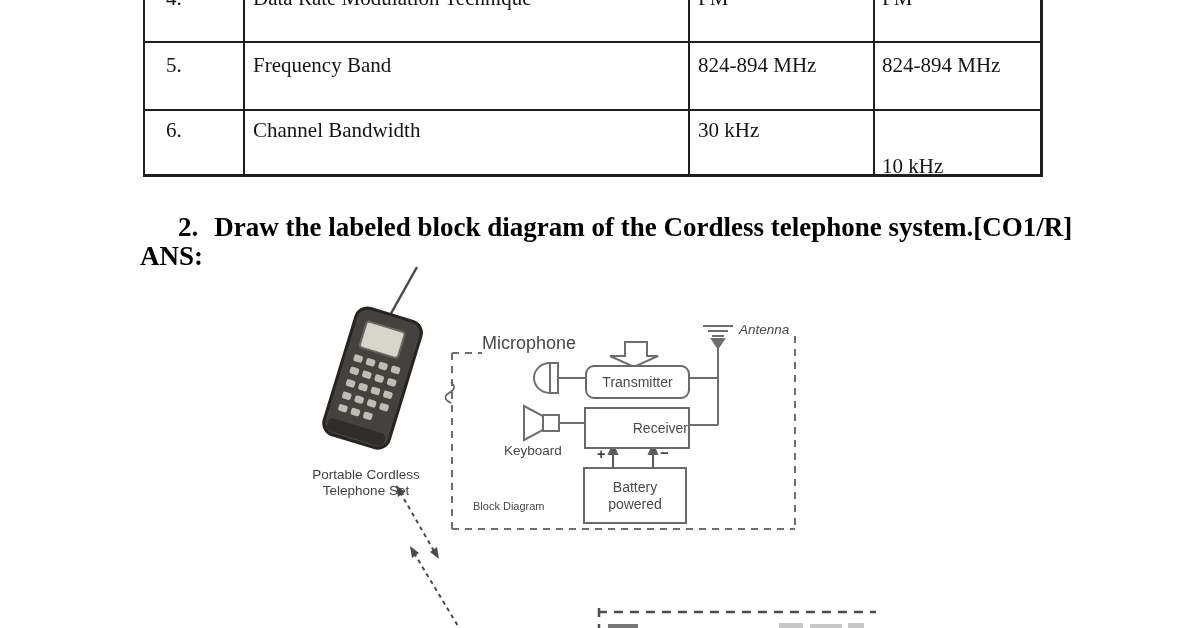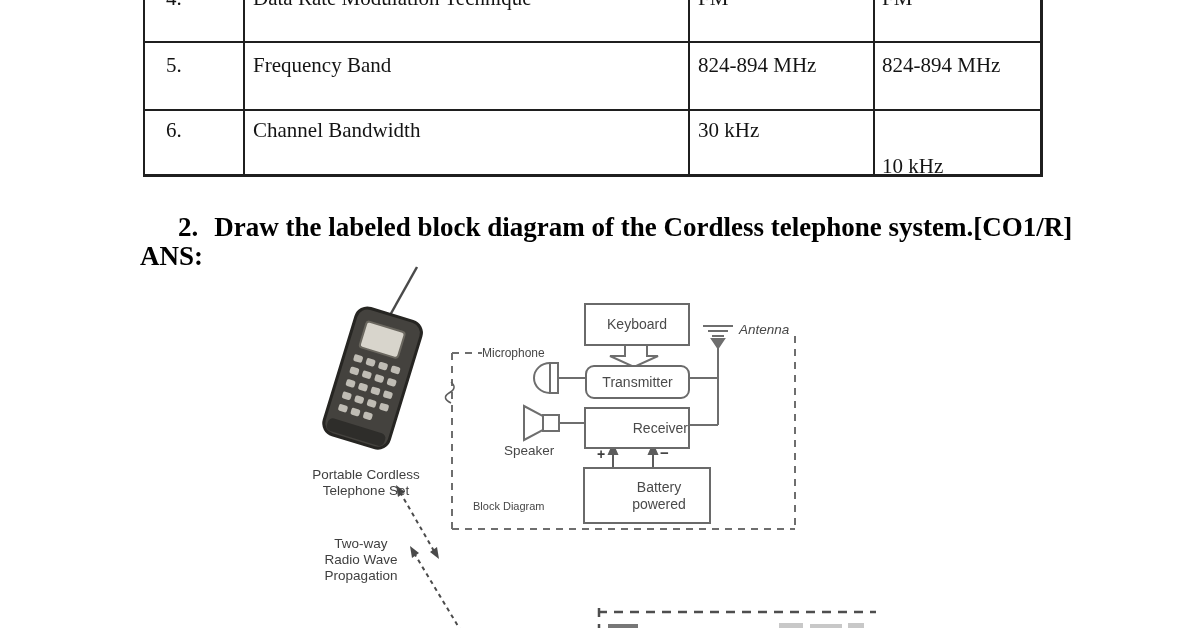--- a/index.html
+++ b/index.html
@@ -139,45 +139,37 @@
       <line x1="599" y1="608" x2="599" y2="628" stroke-dasharray="9 7"></line>
     </g>
     <g>
       <rect x="608" y="624" width="30" height="4" fill="#777"></rect>
       <rect x="779" y="623" width="24" height="5" fill="#9a9a9a" opacity="0.55"></rect>
       <rect x="810" y="624" width="32" height="4" fill="#9a9a9a" opacity="0.55"></rect>
       <rect x="848" y="623" width="16" height="5" fill="#9a9a9a" opacity="0.55"></rect>
     </g>
   </svg>
 
-  <div class="dbox" style="left:584px;top:303px;width:102px;height:39px;">
-    <span>Keyboard</span>
-  </div>
   <div class="dbox" style="left:585px;top:365px;width:101px;height:30px;border-radius:9px;">
     <span>Transmitter</span>
   </div>
   <div class="dbox" style="left:584px;top:407px;width:102px;height:38px;align-items:flex-end;">
     <span>Receiver</span>
   </div>
-  <div class="dbox" style="left:583px;top:467px;width:100px;height:53px;padding-left:24px;">
+  <div class="dbox" style="left:583px;top:467px;width:100px;height:53px;">
     <span>Battery</span>
     <span>powered</span>
   </div>
 
-  <div class="dlab" style="left:482px;top:346px;font-size:12px;">Microphone</div>
+  <div class="dlab" style="left:482px;top:333px;font-size:18px;">Microphone</div>
   <div class="dlab" style="left:739px;top:322px;font-style:italic;">Antenna</div>
-  <div class="dlab" style="left:504px;top:443px;">Speaker</div>
+  <div class="dlab" style="left:504px;top:443px;">Keyboard</div>
   <div class="dlab" style="left:473px;top:500px;font-size:11px;">Block Diagram</div>
   <div class="dlab" style="left:597px;top:446px;font-weight:bold;font-size:14px;color:#3c3c3c;">+</div>
   <div class="dlab" style="left:660px;top:444px;font-weight:bold;font-size:15px;color:#3c3c3c;">−</div>
 
   <div class="dlab ctr" style="left:296px;top:447px;width:140px;color:#3f3f3f;margin-top:20px;">
     <div>Portable Cordless</div>
     <div>Telephone Set</div>
   </div>
 
-  <div class="dlab ctr" style="left:301px;top:536px;width:120px;line-height:16px;color:#3f3f3f;">
-    <div>Two-way</div>
-    <div>Radio Wave</div>
-    <div>Propagation</div>
-  </div>
 
 </div>
 
 </body></html>

